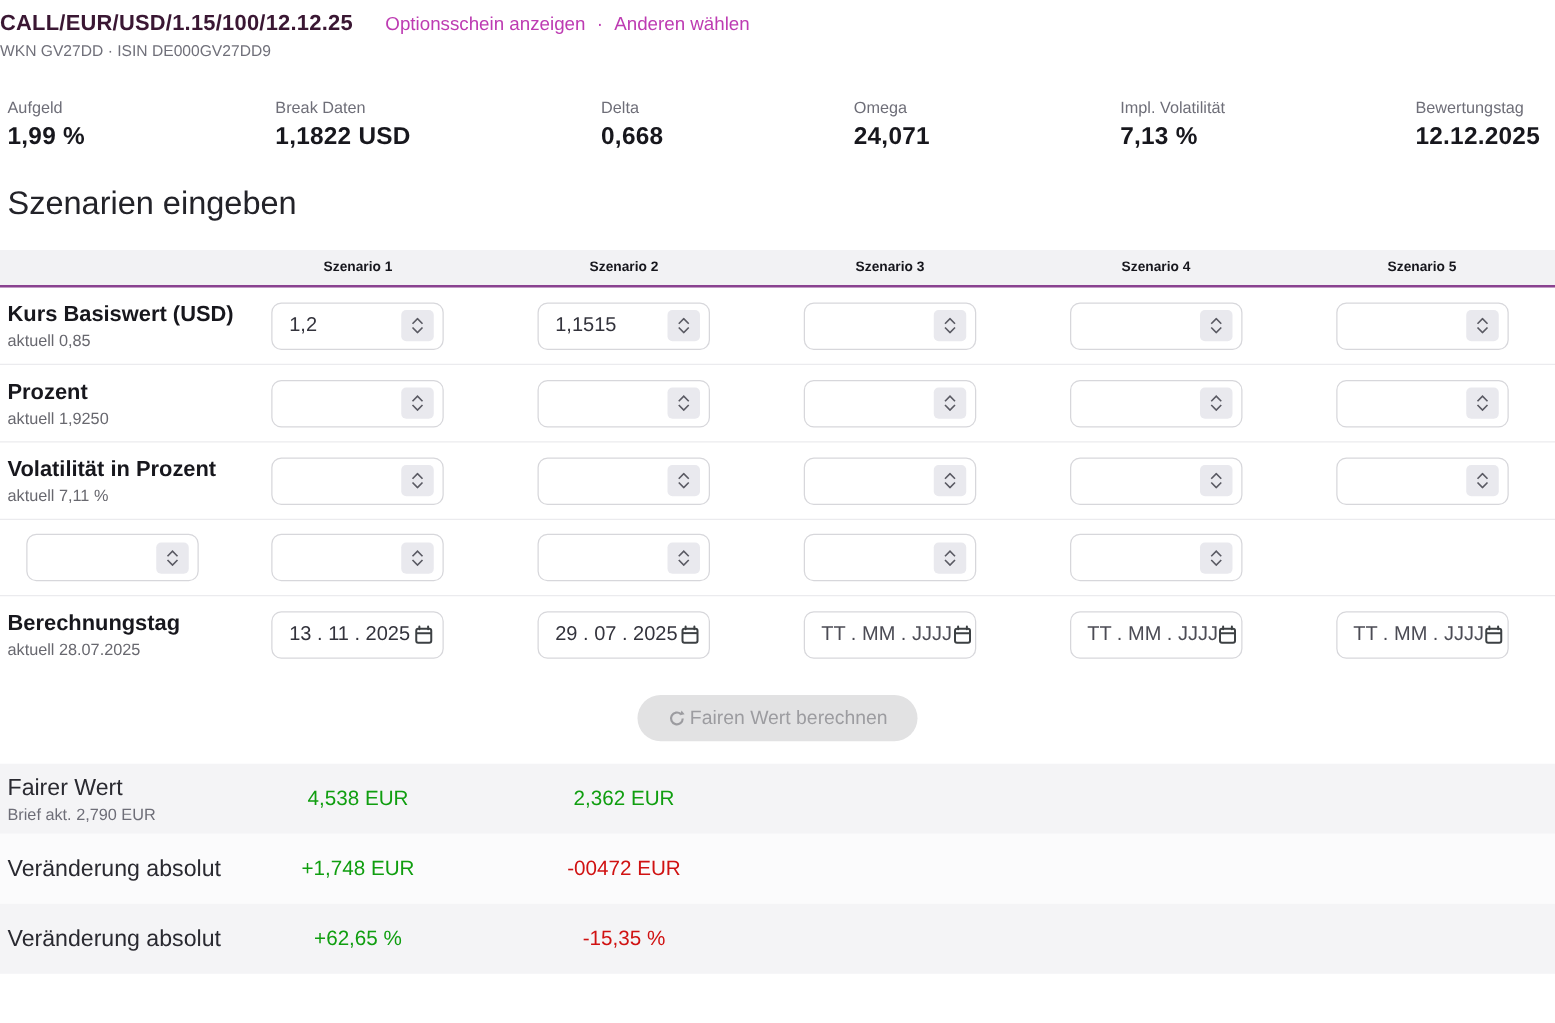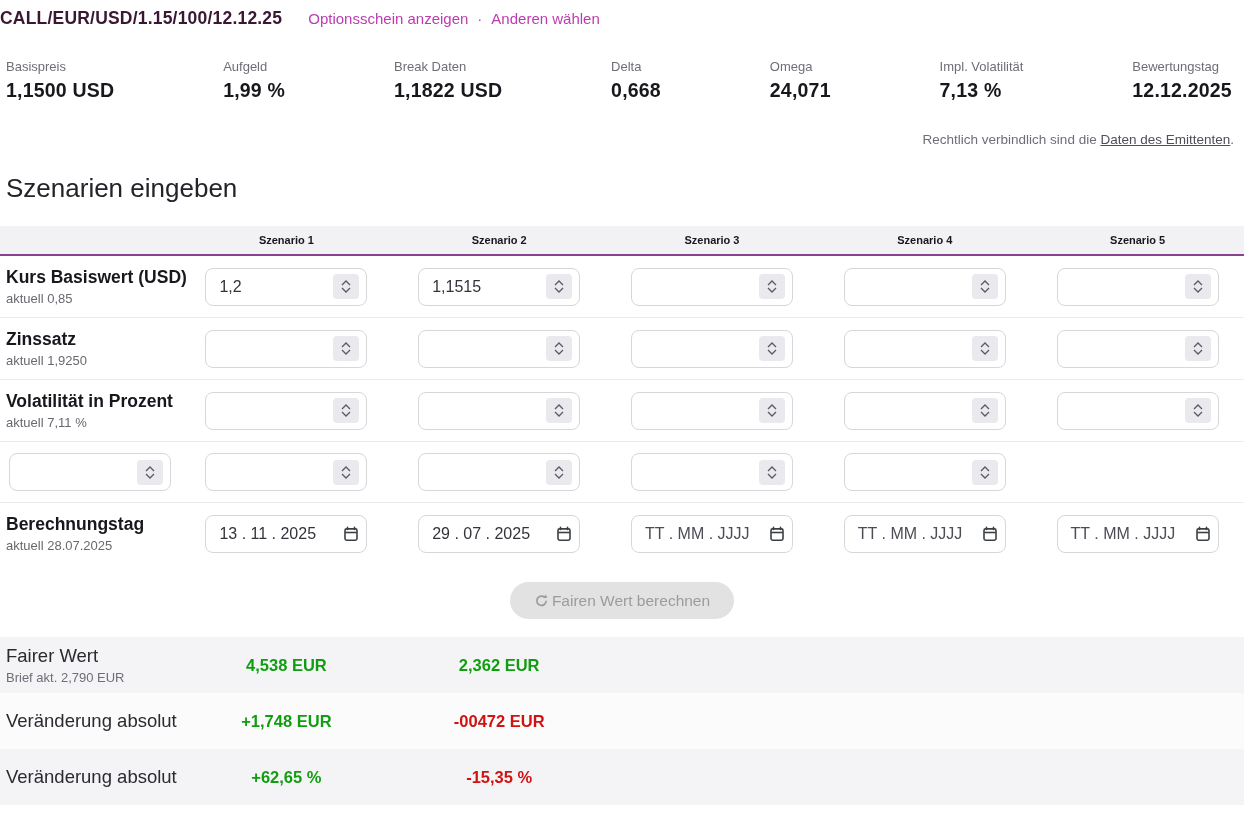--- a/index.html
+++ b/index.html
@@ -42,21 +42,21 @@
     display: grid; grid-template-columns: 180px repeat(5, 1fr);
     align-items: center; padding: 11px 0;
     border-bottom: 1px solid #ebebee;
   }
   .scen-row:last-child { border-bottom: none; }
   .row-label { padding-left: 6px; white-space: nowrap; }
   .row-label .main { font-size: 17.5px; font-weight: 700; color: #17171d; }
   .row-label .sub { font-size: 13px; color: #68686f; margin-top: 3px; }
 
   .input-box {
-    width: 162px; height: 38px; margin: 0 auto;
+    width: 138px; height: 38px; margin: 0 auto;
     border: 1px solid #d7d7db; border-radius: 8px; background: #fff;
     display: flex; align-items: center; justify-content: space-between;
     padding: 0 7px 0 13px; font-size: 16px; color: #33333c; cursor: text;
   }
   .input-box .val { white-space: nowrap; }
   .input-box .ph { color: #4c4c55; }
   .stepper {
     width: 26px; height: 25px; border-radius: 4px; background: #e9e9ee;
     display: flex; flex-direction: column; align-items: center; justify-content: center;
     gap: 1px; cursor: pointer; flex: none;
@@ -71,45 +71,42 @@
   }
 
   .results { margin-top: 18px; }
   .res-row { display: grid; grid-template-columns: 180px repeat(5, 1fr); align-items: center; min-height: 56px; }
   .res-row:nth-child(1) { background: #f4f4f6; }
   .res-row:nth-child(2) { background: #fbfbfc; }
   .res-row:nth-child(3) { background: #f4f4f6; }
   .rlabel { padding-left: 6px; white-space: nowrap; }
   .rlabel .main { font-size: 18.5px; color: #2a2a31; }
   .rlabel .sub { font-size: 13px; color: #6e6e78; margin-top: 3px; }
-  .res-val { text-align: center; font-size: 16.5px; font-weight: 700; }
+  .res-val { text-align: center; font-size: 16.5px; font-weight: 400; }
   .pos { color: var(--positive); }
   .neg { color: var(--negative); }
 </style>
 </head>
 <body>
 
 <div class="page">
 
   <header class="top">
     <div class="title-row">
       <h1>CALL/EUR/USD/1.15/100/12.12.25</h1>
       <nav class="title-links">
         <a>Optionsschein anzeigen</a>
         <span class="dot-sep">·</span>
         <a>Anderen wählen</a>
       </nav>
     </div>
+    <div class="subtitle">WKN GV27DD · ISIN DE000GV27DD9</div>
   </header>
 
   <section class="stats" id="stats-row">
-      <div class="stat-cell">
-        <div class="lbl">Basispreis</div>
-        <div class="val">1,1500 USD</div>
-      </div>
       <div class="stat-cell">
         <div class="lbl">Aufgeld</div>
         <div class="val">1,99 %</div>
       </div>
       <div class="stat-cell">
         <div class="lbl">Break Daten</div>
         <div class="val">1,1822 USD</div>
       </div>
       <div class="stat-cell">
         <div class="lbl">Delta</div>
@@ -122,23 +119,20 @@
       <div class="stat-cell">
         <div class="lbl">Impl. Volatilität</div>
         <div class="val">7,13 %</div>
       </div>
       <div class="stat-cell">
         <div class="lbl">Bewertungstag</div>
         <div class="val">12.12.2025</div>
       </div>
     </section>
 
-  <div class="legal">
-    <span>Rechtlich verbindlich sind die </span><a>Daten des Emittenten</a><span>.</span>
-  </div>
 
   <h2 class="section-title">Szenarien eingeben</h2>
 
   <div>
     <div class="scen-head" id="scen-head">
         <div class="col-spacer"></div>
         <div class="col">Szenario 1</div>
         <div class="col">Szenario 2</div>
         <div class="col">Szenario 3</div>
         <div class="col">Szenario 4</div>
@@ -201,21 +195,21 @@
                 <path d="M1 5l4-4 4 4" fill="none" stroke="#5a5a63" stroke-width="1.3"></path>
               </svg>
               <svg width="10" height="6" viewBox="0 0 10 6">
                 <path d="M1 1l4 4 4-4" fill="none" stroke="#5a5a63" stroke-width="1.3"></path>
               </svg>
             </span>
           </div>
         </div>
         <div class="scen-row">
           <div class="row-label">
-            <div class="main">Zinssatz</div>
+            <div class="main">Prozent</div>
             <div class="sub">aktuell 1,9250</div>
           </div>
           <div class="input-box">
             <span class="val"></span>
             <span class="stepper">
               <svg width="10" height="6" viewBox="0 0 10 6">
                 <path d="M1 5l4-4 4 4" fill="none" stroke="#5a5a63" stroke-width="1.3"></path>
               </svg>
               <svg width="10" height="6" viewBox="0 0 10 6">
                 <path d="M1 1l4 4 4-4" fill="none" stroke="#5a5a63" stroke-width="1.3"></path>

